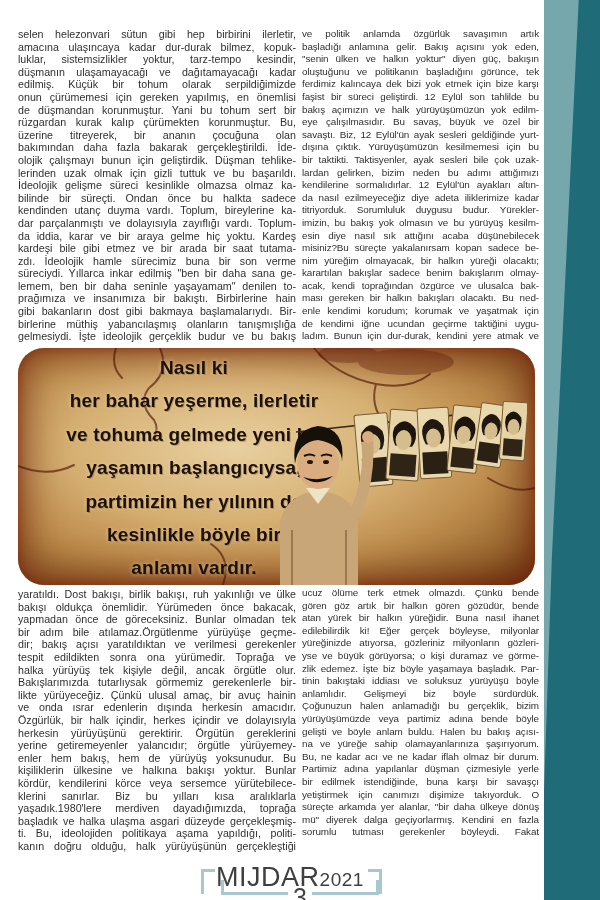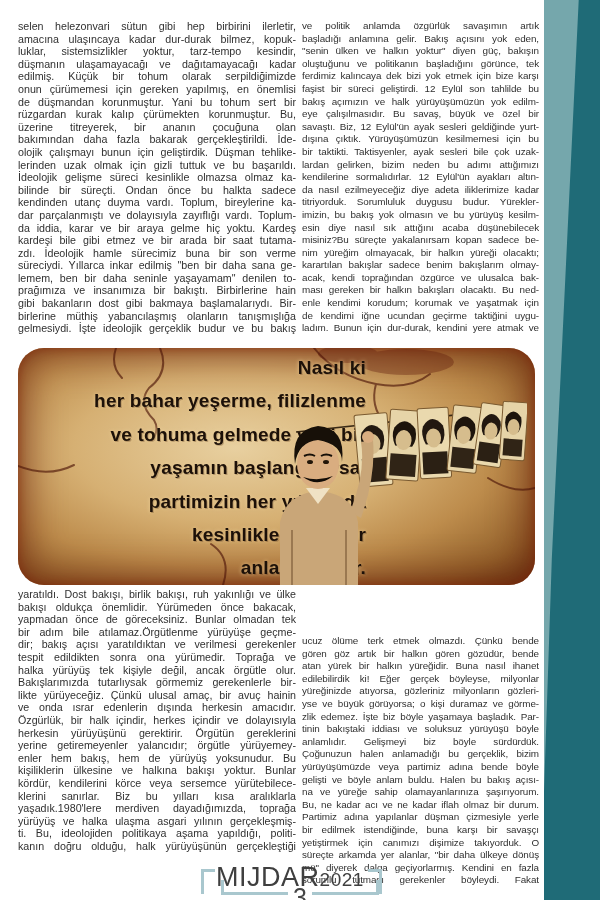--- a/index.html
+++ b/index.html
@@ -11,34 +11,34 @@
   .teal-bar{position:absolute;top:0;right:0;width:56px;height:900px;background:#1f6b77;}
   .teal-bar .light{
     position:absolute;inset:0;background:#75a7ac;
     clip-path:polygon(0 0,62% 0,14% 62%,0 88%);
   }
   
   .col{position:absolute;color:#303030;overflow:hidden;}
   .col .tline{text-align:justify;text-align-last:justify;white-space:nowrap;overflow:hidden;}
   .col-left{left:18px;width:278px;font-size:10.7px;line-height:12.6px;}
   .col-right{left:302px;width:237px;font-size:9.9px;line-height:12.6px;letter-spacing:-0.1px;}
-  .col-top{top:20px;}
+  .col-top{top:28px;}
   .col-bottom-left{top:588px;}
-  .col-bottom-right{top:587px;margin-top:48px;}
+  .col-bottom-right{top:587px;}
   
   .poster{
     position:absolute;left:18px;top:348px;width:517px;height:237px;border-radius:26px;
     background:radial-gradient(ellipse at 42% 42%, #e8d0a0 0%, #d6b073 38%, #bd8c4c 62%, #95632c 84%, #6e3c16 100%);
     box-shadow:inset 0 0 34px 10px rgba(96,22,6,0.55), inset 0 0 8px 2px rgba(150,50,12,0.5);
     overflow:hidden;
   }
   .poster svg{position:absolute;}
   .quote{position:absolute;left:4px;top:3px;width:344px;}
   .quote .qline{
-    text-align:right;font-weight:bold;font-size:19px;line-height:33.4px;
+    text-align:center;font-weight:bold;font-size:19px;line-height:33.4px;
     color:#1c1008;letter-spacing:0.2px;
     text-shadow:0 0 4px rgba(238,210,155,0.85), 1px 1px 0 rgba(70,35,8,0.35);
     white-space:nowrap;
   }
   .figure{right:8px;bottom:0;}
   .cracks{left:0;top:0;}
   
   .footer-title{
     position:absolute;left:206px;top:862px;width:168px;text-align:center;
     color:#3f3f3f;white-space:nowrap;
@@ -136,21 +136,21 @@
         <path d="M205 237 Q214 210 193 196"></path>
       </g>
       <g fill="#5a1408" opacity="0.35">
         <ellipse cx="388" cy="14" rx="48" ry="13"></ellipse>
         <ellipse cx="330" cy="6" rx="30" ry="9"></ellipse>
       </g>
     </svg>
 
     <div class="quote">
         <div class="qline">Nasıl ki</div>
-        <div class="qline">her bahar yeşerme, filizlenme</div>
+        <div class="qline">her bahar yeşerme, ilerletir</div>
         <div class="qline">ve tohuma gelmede yeni bir</div>
         <div class="qline">yaşamın başlangıcıysa,</div>
         <div class="qline">partimizin her yılının da</div>
         <div class="qline">kesinlikle böyle bir</div>
         <div class="qline">anlamı vardır.</div>
       </div>
 
     <svg class="figure" width="265" height="205" viewBox="0 0 265 205">
 
       <path d="M34 52 L258 28" stroke="#3a2a16" stroke-width="1.6" fill="none"></path>
@@ -223,21 +223,21 @@
       <div class="tline">likte yürüyeceğiz. Çünkü ulusal amaç, bir avuç hainin</div>
       <div class="tline">ve onda ısrar edenlerin dışında herkesin amacıdır.</div>
       <div class="tline">Özgürlük, bir halk içindir, herkes içindir ve dolayısıyla</div>
       <div class="tline">herkesin yürüyüşünü gerektirir. Örgütün gereklerini</div>
       <div class="tline">yerine getiremeyenler yalancıdır; örgütle yürüyemey-</div>
       <div class="tline">enler hem bakış, hem de yürüyüş yoksunudur. Bu</div>
       <div class="tline">kişiliklerin ülkesine ve halkına bakışı yoktur. Bunlar</div>
       <div class="tline">kördür, kendilerini körce veya sersemce yürütebilece-</div>
       <div class="tline">klerini sanırlar. Biz bu yılları kısa aralıklarla</div>
       <div class="tline">yaşadık.1980'lere merdiven dayadığımızda, toprağa</div>
-      <div class="tline">yürüyüş ve halka ulaşma asgari yılının gerçekleşmiş-</div>
+      <div class="tline">başladık ve halka ulaşma asgari düzeyde gerçekleşmiş-</div>
       <div class="tline">ti. Bu, ideolojiden politikaya aşama yapıldığı, politi-</div>
       <div class="tline">kanın doğru olduğu, halk yürüyüşünün gerçekleştiği</div>
     </div>
 
   <div class="col col-right col-bottom-right">
       <div class="tline">ucuz ölüme terk etmek olmazdı. Çünkü bende</div>
       <div class="tline">gören göz artık bir halkın gören gözüdür, bende</div>
       <div class="tline">atan yürek bir halkın yüreğidir. Buna nasıl ihanet</div>
       <div class="tline">edilebilirdik ki! Eğer gerçek böyleyse, milyonlar</div>
       <div class="tline">yüreğinizde atıyorsa, gözleriniz milyonların gözleri-</div>

